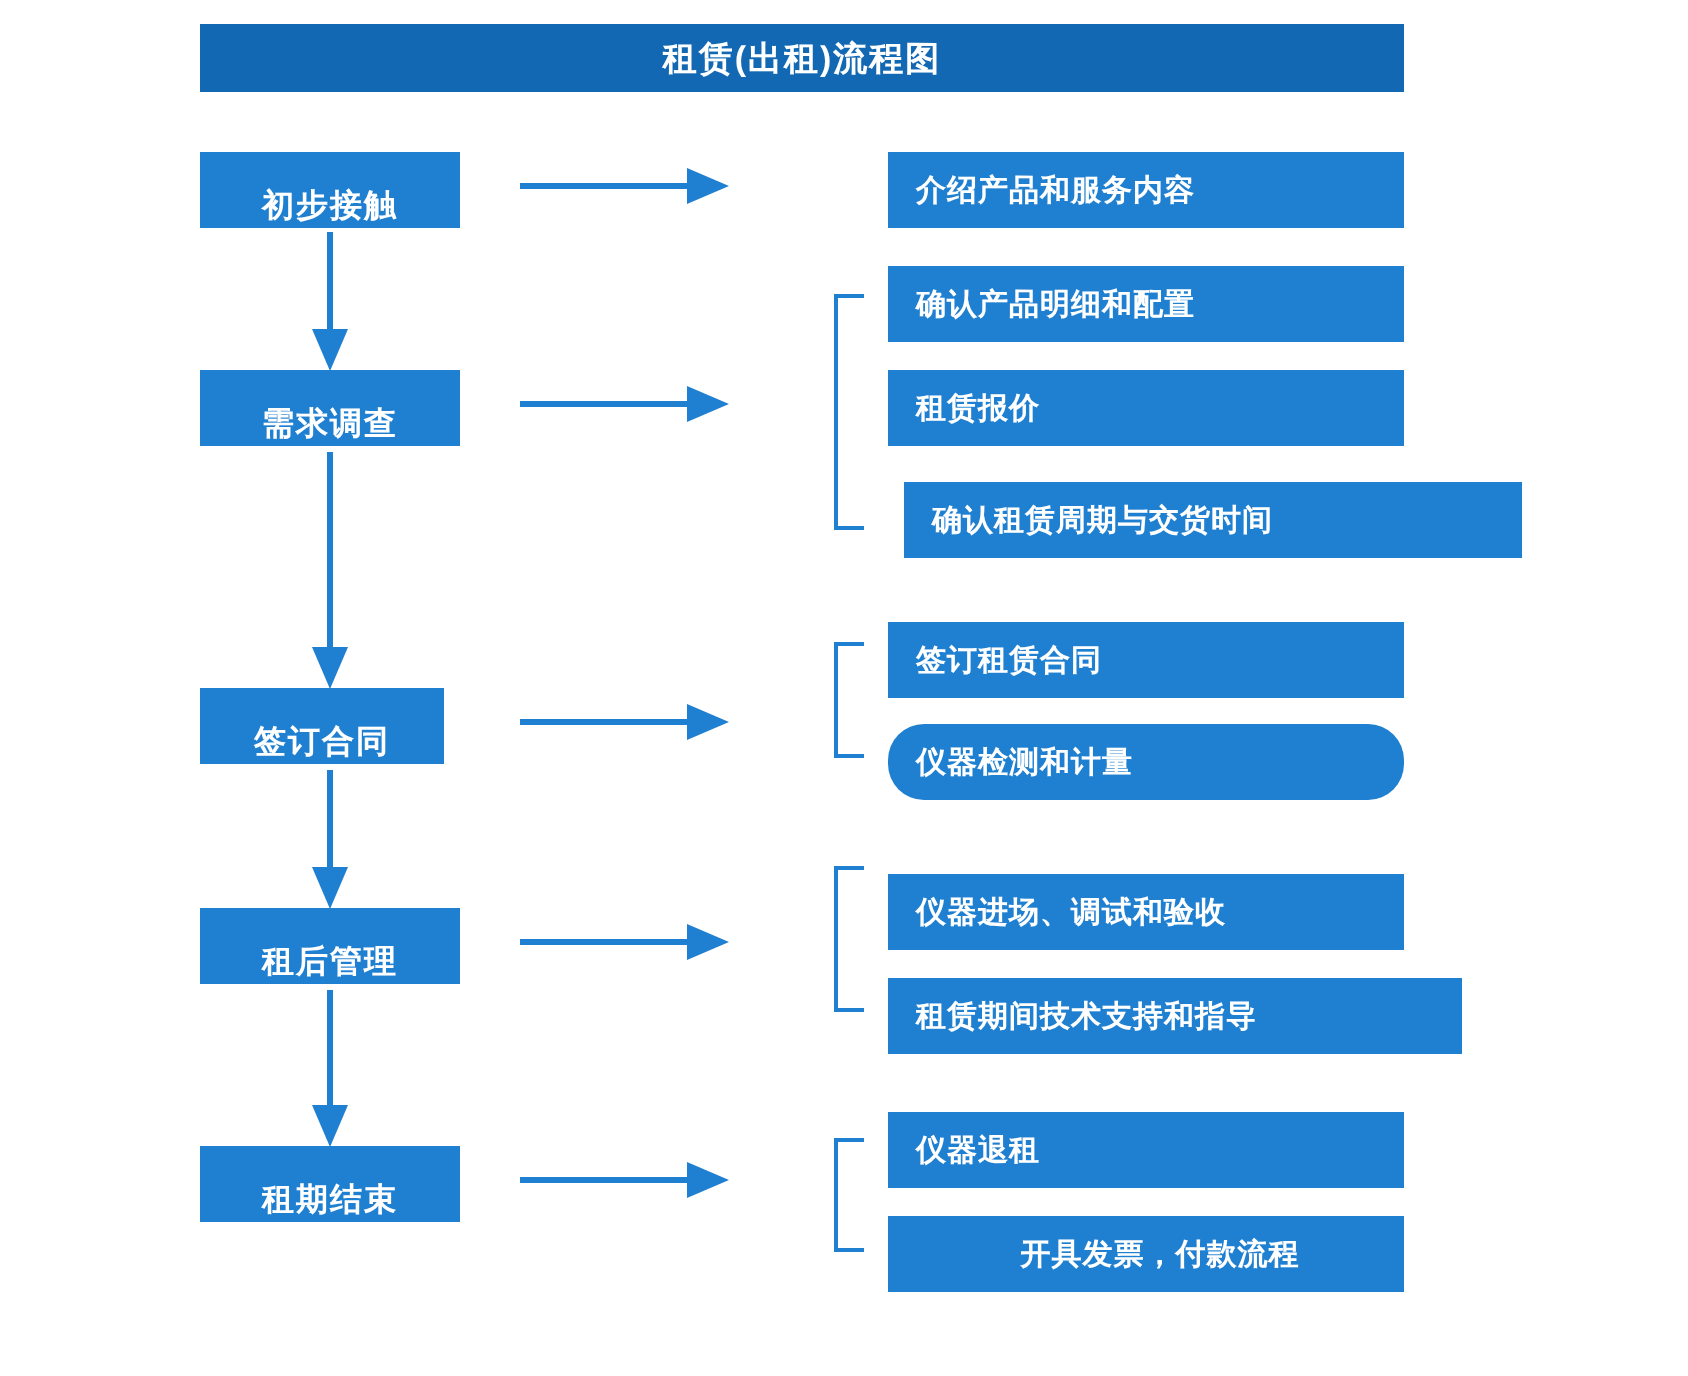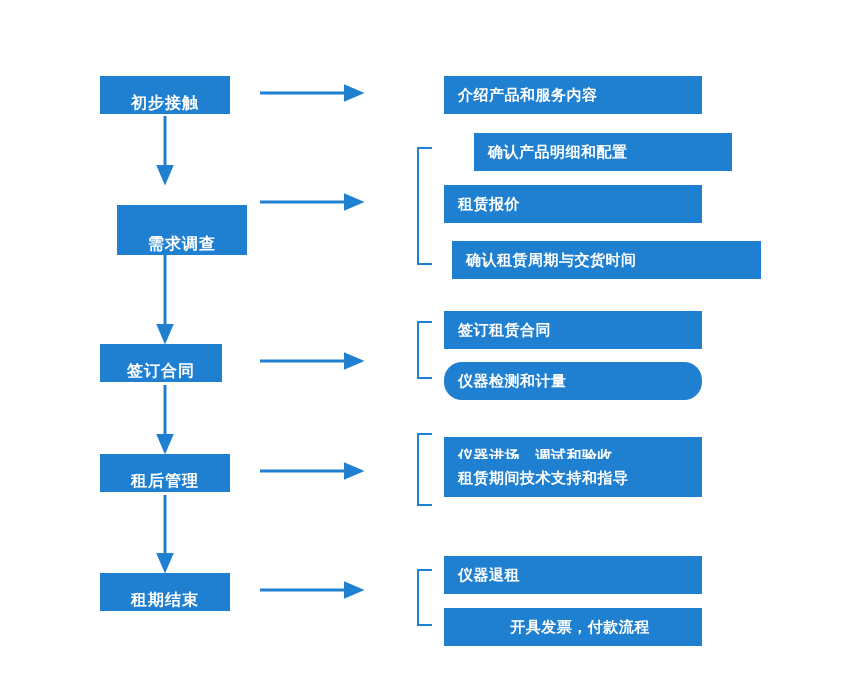--- a/index.html
+++ b/index.html
@@ -66,20 +66,21 @@
     width: 844px;
     height: 688px;
     pointer-events: none;
   }
 </style>
 </head>
 <body>
 
 <div id="canvas">
 
+  <div class="title-bar">租赁(出租)流程图</div>
 
   <svg class="overlay" viewBox="0 0 844 688" xmlns="http://www.w3.org/2000/svg">
     <defs>
       <marker id="arrowhead" markerWidth="7" markerHeight="7" refX="5.5" refY="3" orient="auto">
         <polygon points="0 0, 7 3, 0 6" fill="#1f7fd0"></polygon>
       </marker>
     </defs>
     <g id="connectors">
         <line x1="260" y1="93" x2="360" y2="93" stroke="#1f7fd0" stroke-width="3" marker-end="url(#arrowhead)"></line>
         <line x1="260" y1="202" x2="360" y2="202" stroke="#1f7fd0" stroke-width="3" marker-end="url(#arrowhead)"></line>
@@ -94,56 +95,56 @@
         <path d="M 432 322 L 418 322 L 418 378 L 432 378" fill="none" stroke="#1f7fd0" stroke-width="2"></path>
         <path d="M 432 434 L 418 434 L 418 505 L 432 505" fill="none" stroke="#1f7fd0" stroke-width="2"></path>
         <path d="M 432 570 L 418 570 L 418 625 L 432 625" fill="none" stroke="#1f7fd0" stroke-width="2"></path>
       </g>
   </svg>
 
   <div id="stage-layer">
       <div class="stage-box" style="left: 100px; top: 76px; width: 130px; height: 38px; background: rgb(31, 127, 208);">
         <span>初步接触</span>
       </div>
-      <div class="stage-box" style="left: 117px; top: 185px; width: 130px; height: 50px; background: rgb(31, 127, 208); margin-top: 20px;">
+      <div class="stage-box" style="left: 100px; top: 185px; width: 130px; height: 38px; background: rgb(31, 127, 208);">
         <span>需求调查</span>
       </div>
       <div class="stage-box" style="left: 100px; top: 344px; width: 122px; height: 38px; background: rgb(31, 127, 208);">
         <span>签订合同</span>
       </div>
       <div class="stage-box" style="left: 100px; top: 454px; width: 130px; height: 38px; background: rgb(31, 127, 208);">
         <span>租后管理</span>
       </div>
       <div class="stage-box" style="left: 100px; top: 573px; width: 130px; height: 38px; background: rgb(31, 127, 208);">
         <span>租期结束</span>
       </div>
     </div>
   <div id="detail-layer">
       <div class="detail-box" style="left: 444px; top: 76px; width: 258px; height: 38px; background: rgb(31, 127, 208);">
         <span>介绍产品和服务内容</span>
       </div>
-      <div class="detail-box" style="left: 444px; top: 133px; width: 258px; height: 38px; background: rgb(31, 127, 208); margin-left: 30px;">
+      <div class="detail-box" style="left: 444px; top: 133px; width: 258px; height: 38px; background: rgb(31, 127, 208);">
         <span>确认产品明细和配置</span>
       </div>
       <div class="detail-box" style="left: 444px; top: 185px; width: 258px; height: 38px; background: rgb(31, 127, 208);">
         <span>租赁报价</span>
       </div>
       <div class="detail-box" style="left: 452px; top: 241px; width: 309px; height: 38px; background: rgb(31, 127, 208);">
         <span>确认租赁周期与交货时间</span>
       </div>
       <div class="detail-box" style="left: 444px; top: 311px; width: 258px; height: 38px; background: rgb(31, 127, 208);">
         <span>签订租赁合同</span>
       </div>
       <div class="detail-box" style="left: 444px; top: 362px; width: 258px; height: 38px; background: rgb(31, 127, 208); border-radius: 18px;">
         <span>仪器检测和计量</span>
       </div>
       <div class="detail-box" style="left: 444px; top: 437px; width: 258px; height: 38px; background: rgb(31, 127, 208);">
         <span>仪器进场、调试和验收</span>
       </div>
-      <div class="detail-box" style="left: 444px; top: 459px; width: 258px; height: 38px; background: rgb(31, 127, 208);">
+      <div class="detail-box" style="left: 444px; top: 489px; width: 287px; height: 38px; background: rgb(31, 127, 208);">
         <span>租赁期间技术支持和指导</span>
       </div>
       <div class="detail-box" style="left: 444px; top: 556px; width: 258px; height: 38px; background: rgb(31, 127, 208);">
         <span>仪器退租</span>
       </div>
       <div class="detail-box" style="left: 444px; top: 608px; width: 258px; height: 38px; background: rgb(31, 127, 208); justify-content: center;">
         <span>开具发票，付款流程</span>
       </div>
     </div>
 

